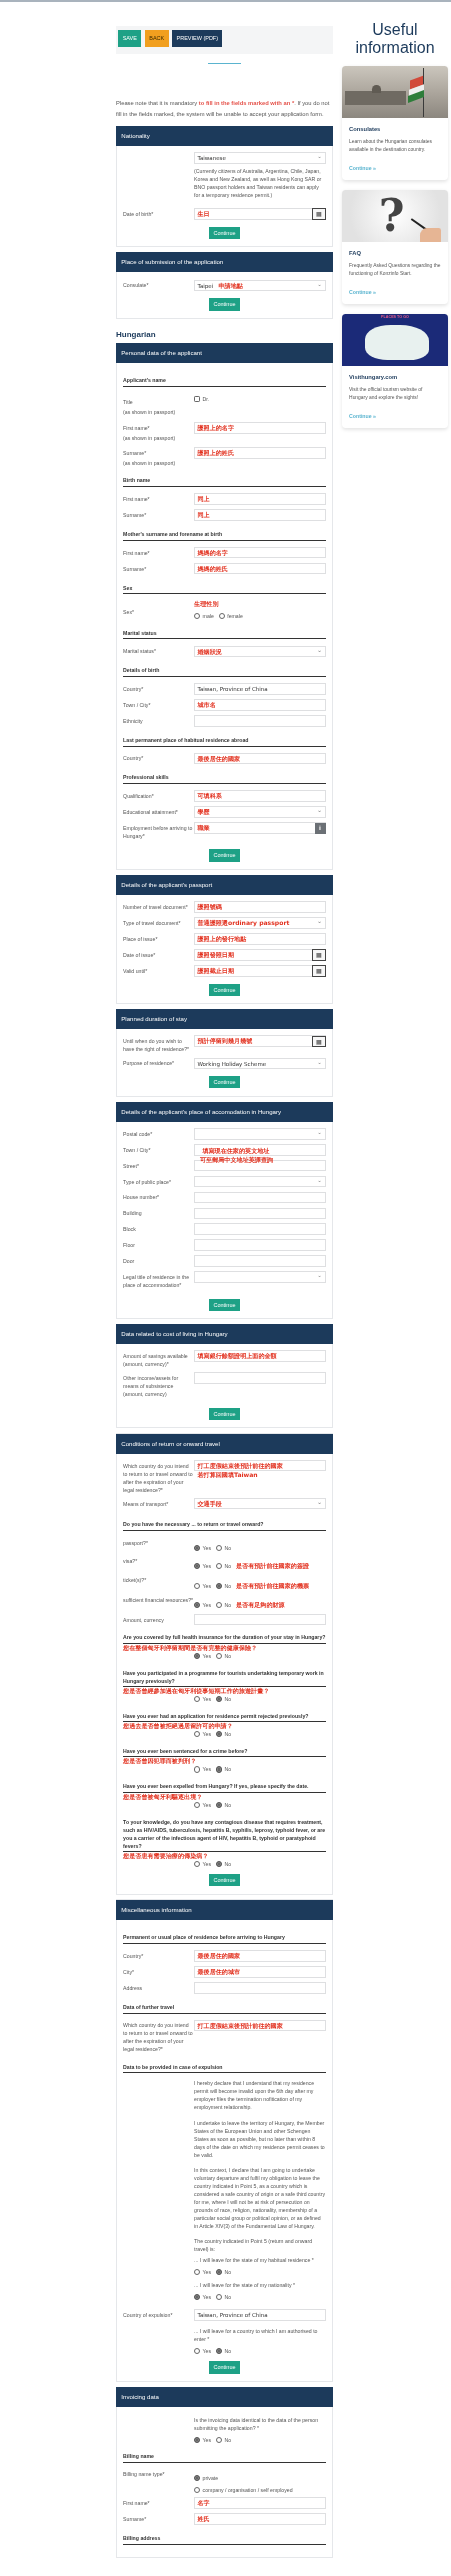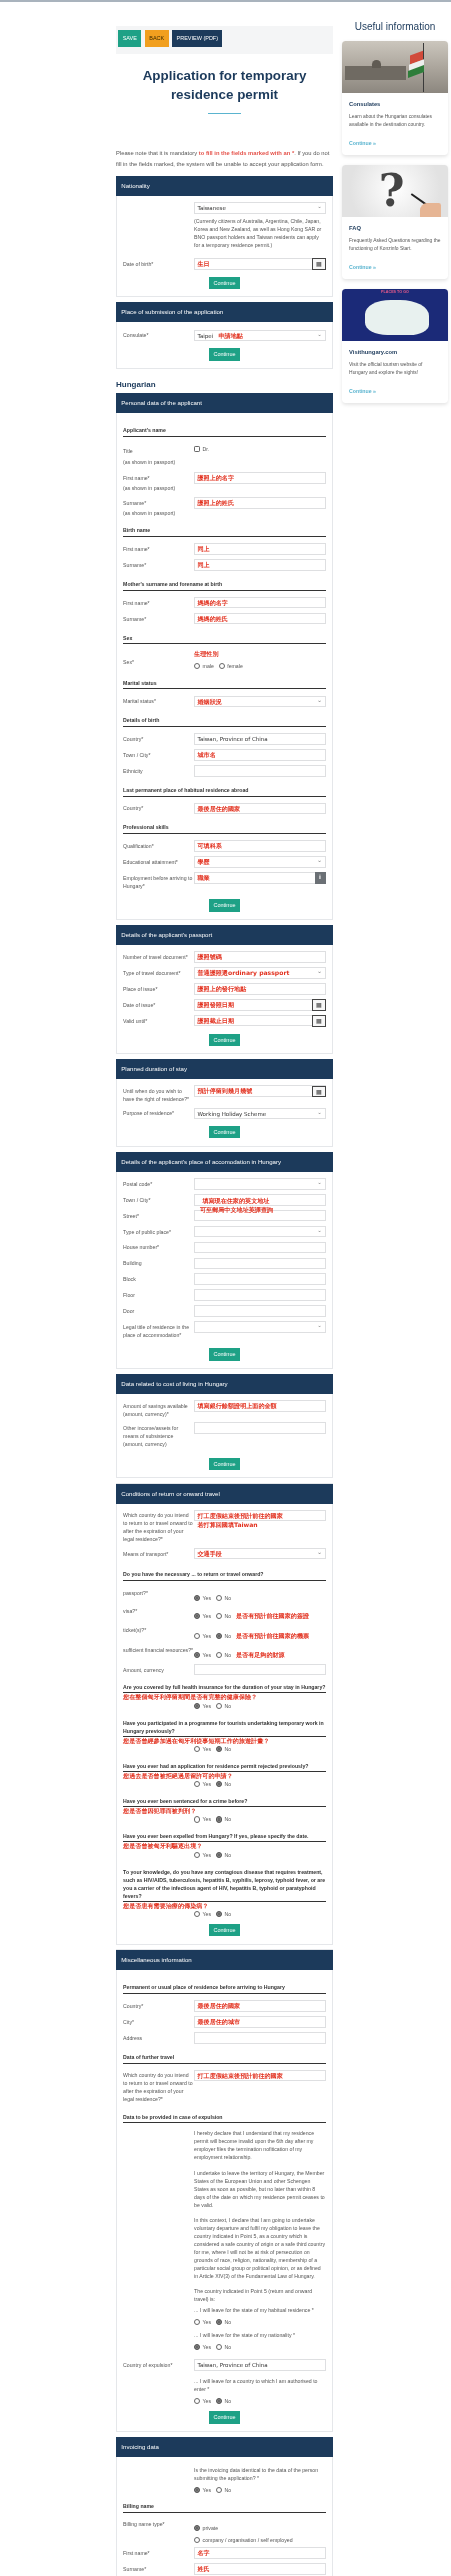--- a/index.html
+++ b/index.html
@@ -56,21 +56,21 @@
   .q-title { font-size: 5.2px; font-weight: bold; color: #333; border-bottom: 0.6px solid #333; padding: 3.7px 0 1.2px; line-height: 8px; font-family: "Liberation Sans", sans-serif; }
   .q-block { margin-bottom: 6.1px; }
   .q-answer { display: flex; align-items: flex-start; }
   .q-answer .anno-text { width: 71px; flex: none; }
   .declaration p { font-size: 5.2px; line-height: 8px; color: #555; margin: 0 0 7.3px; font-family: "Liberation Sans", sans-serif; }
   .decl-q { font-size: 5.2px; color: #555; margin: 2.4px 0 4.9px; font-family: "Liberation Sans", sans-serif; line-height: 8px; }
 
   .applicant-title { font-size: 8px; font-weight: bold; color: #1c3a5b; margin: 11px 0 3.7px; font-family: "Liberation Sans", sans-serif; }
 
   
-  .side-title { text-align: center; font-size: 10px; color: #1c3a5b; margin: 21px 0 8.6px; font-family: "Liberation Sans", sans-serif; }
+  .side-title { text-align: center; font-size: 16px; color: #1c3a5b; margin: 21px 0 8.6px; font-family: "Liberation Sans", sans-serif; }
   .card { background: #fff; border-radius: 3.7px; box-shadow: 0 1.2px 3.7px rgba(0,0,0,0.10); margin: 0 1.8px 9.8px; overflow: hidden; }
   .card-img { height: 52px; position: relative; }
   .img-parliament { background: linear-gradient(180deg, #cbc6bd 0%, #a9a39a 55%, #8c877f 100%); }
   .img-parliament .building { position: absolute; left: 3.7px; bottom: 12.2px; width: 61px; height: 14.7px; background: #6f6a62; }
   .img-parliament .dome { position: absolute; left: 30.5px; bottom: 24.4px; width: 8.6px; height: 8.6px; border-radius: 4.3px 4.3px 0 0; background: #605b53; }
   .img-parliament .pole { position: absolute; left: 81px; top: 2.4px; width: 1.2px; height: 49px; background: #3a3a3a; }
   .img-parliament .flag-r { position: absolute; left: 68px; top: 12.2px; width: 13.4px; height: 8.6px; background: #d14a3a; transform: skewY(-20deg); }
   .img-parliament .flag-w { position: absolute; left: 67px; top: 21px; width: 14.7px; height: 6.7px; background: #eee; transform: skewY(-20deg); }
   .img-parliament .flag-g { position: absolute; left: 66px; top: 27.5px; width: 16px; height: 6.7px; background: #2e7d3a; transform: skewY(-20deg); }
   .img-faq { background: radial-gradient(circle at 50% 45%, #ffffff 0%, #e2e2e2 75%); }
@@ -91,21 +91,20 @@
 <div class="topbar"></div>
 
 <div class="main">
 
   <div class="toolbar">
     <button class="tbtn save">SAVE</button>
     <button class="tbtn back">BACK</button>
     <button class="tbtn preview">PREVIEW (PDF)</button>
   </div>
 
-  <h1 class="page-title">Application for temporary residence permit</h1>
   <div class="title-rule"></div>
 
   <p class="note">
     <span>Please note that it is mandatory </span><span class="req">to fill in the fields marked with an *</span><span>. If you do not fill in the fields marked, the system will be unable to accept your application form.</span>
   </p>
 
   <div class="panel">
     <div class="panel-head">Nationality</div>
     <div class="panel-body">
       <div class="row">

